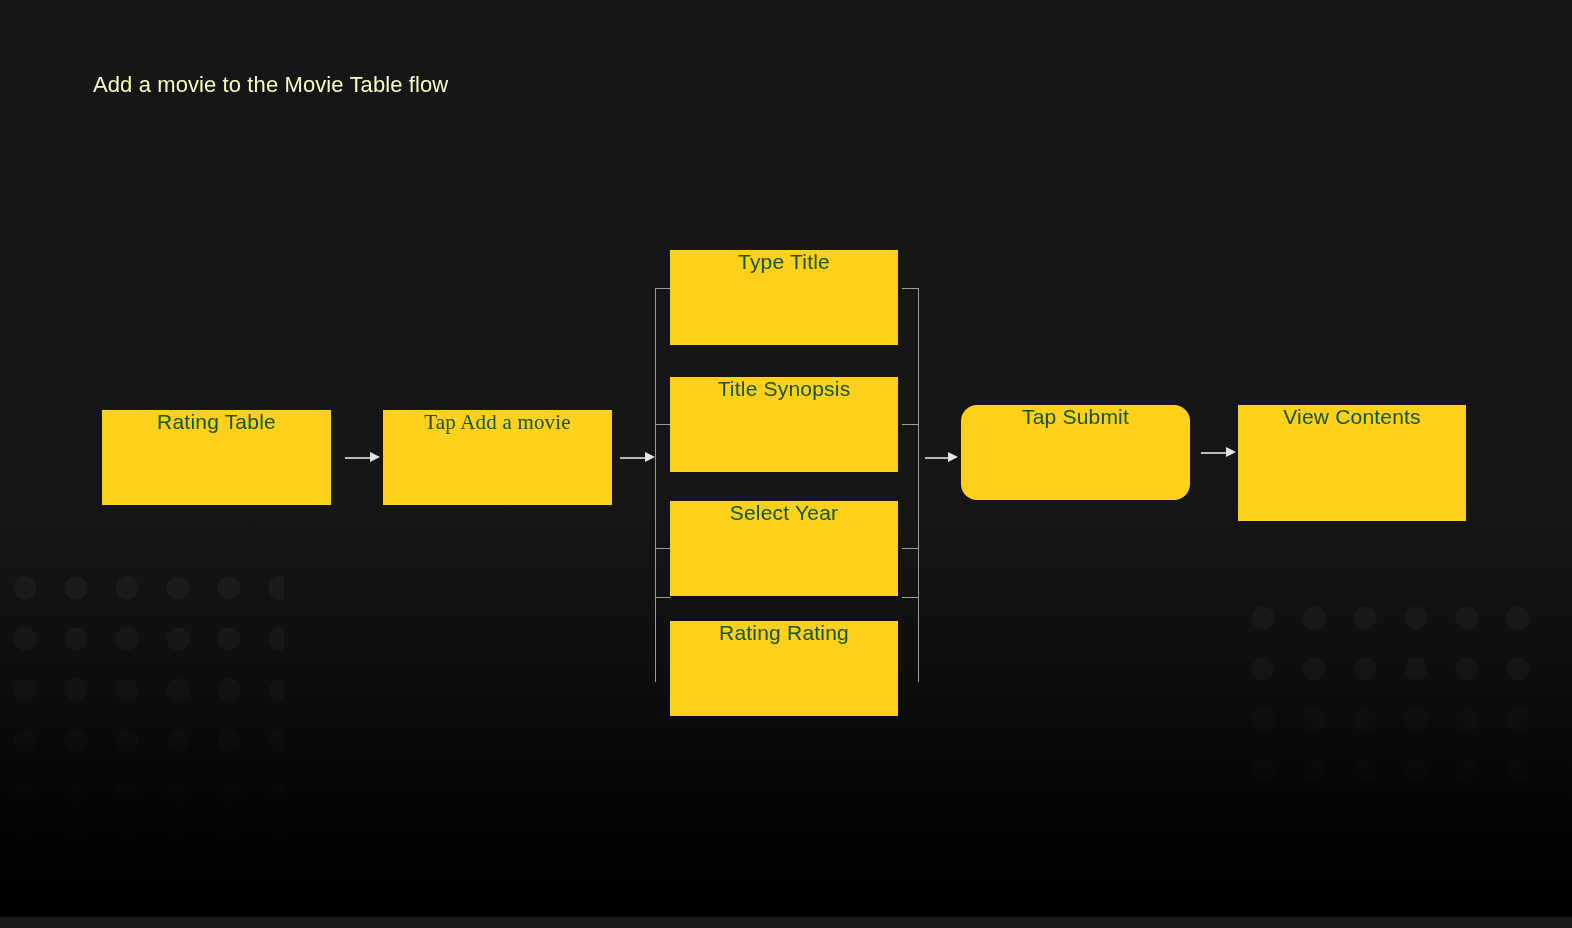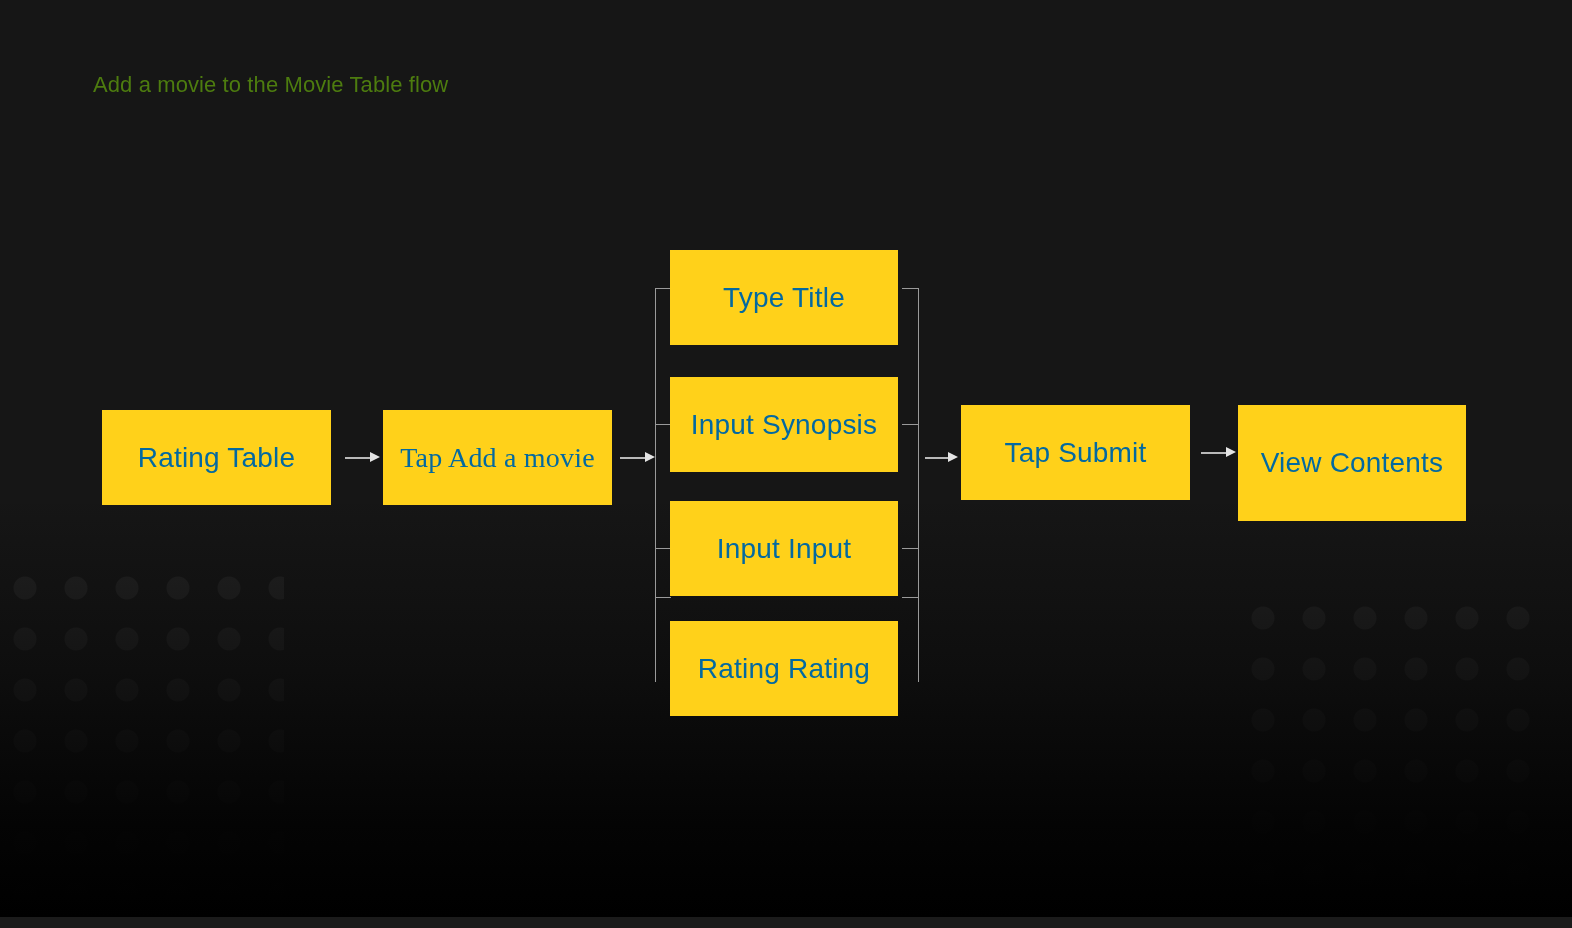--- a/index.html
+++ b/index.html
@@ -50,35 +50,35 @@
     background: #1b1b1b;
     z-index: 5;
   }
 
   
   .page-title {
     position: absolute;
     left: 93px;
     top: 72px;
     font-size: 22px;
-    color: #4d7c0f;
+    color: #fef9c3;
     letter-spacing: 0.1px;
     z-index: 4;
     white-space: nowrap;
   }
 
   
   .node {
     position: absolute;
     background: #FFD11A;
-    color: #0369a1;
+    color: #14532d;
     display: flex;
-    align-items: center;
+    align-items: flex-start;
     justify-content: center;
-    font-size: 28px;
+    font-size: 21px;
     letter-spacing: 0.2px;
     z-index: 4;
     white-space: nowrap;
   }
 
   
   .edge-line {
     position: absolute;
     background: #b9b9b9;
     z-index: 4;
@@ -130,41 +130,41 @@
   <div class="bracket-line bracket-stub" style="left:655px; top:288px; width:16px;"></div>
   <div class="bracket-line bracket-stub" style="left:655px; top:424px; width:16px;"></div>
   <div class="bracket-line bracket-stub" style="left:655px; top:548px; width:16px;"></div>
   <div class="bracket-line bracket-stub" style="left:655px; top:597px; width:16px;"></div>
 
   <div class="node" style="left:670px; top:250px; width:228px; height:95px;">
     <span>Type Title</span>
   </div>
 
   <div class="node" style="left:670px; top:377px; width:228px; height:95px;">
-    <span>Input Synopsis</span>
+    <span>Title Synopsis</span>
   </div>
 
   <div class="node" style="left:670px; top:501px; width:228px; height:95px;">
-    <span>Input Input</span>
+    <span>Select Year</span>
   </div>
 
   <div class="node" style="left:670px; top:621px; width:228px; height:95px;">
     <span>Rating Rating</span>
   </div>
 
   <div class="bracket-line bracket-v" style="left:918px; top:288px; height:394px;"></div>
   <div class="bracket-line bracket-stub" style="left:902px; top:288px; width:17px;"></div>
   <div class="bracket-line bracket-stub" style="left:902px; top:424px; width:17px;"></div>
   <div class="bracket-line bracket-stub" style="left:902px; top:548px; width:17px;"></div>
   <div class="bracket-line bracket-stub" style="left:902px; top:597px; width:17px;"></div>
 
   <div class="edge-line edge-h" style="left:925px; top:457px; width:26px;"></div>
   <div class="arrow-head" style="left:948px; top:452px;"></div>
 
-  <div class="node" style="left:961px; top:405px; width:229px; height:95px;">
+  <div class="node" style="left:961px; top:405px; width:229px; height:95px;border-radius:16px;">
     <span>Tap Submit</span>
   </div>
 
   <div class="edge-line edge-h" style="left:1201px; top:452px; width:27px;"></div>
   <div class="arrow-head" style="left:1226px; top:447px;"></div>
 
   <div class="node" style="left:1238px; top:405px; width:228px; height:116px;">
     <span>View Contents</span>
   </div>
 

